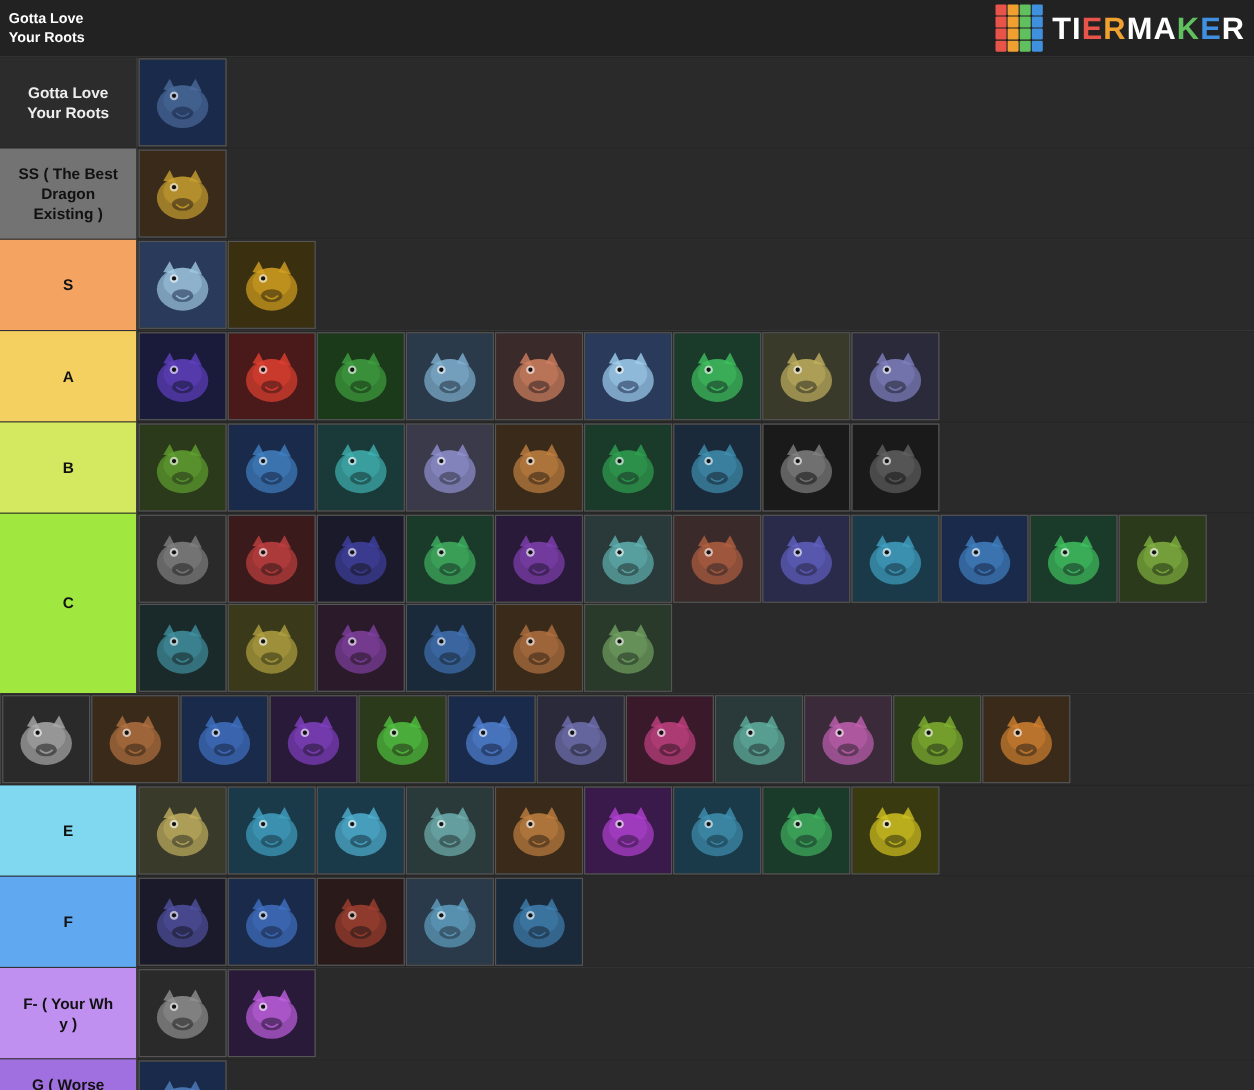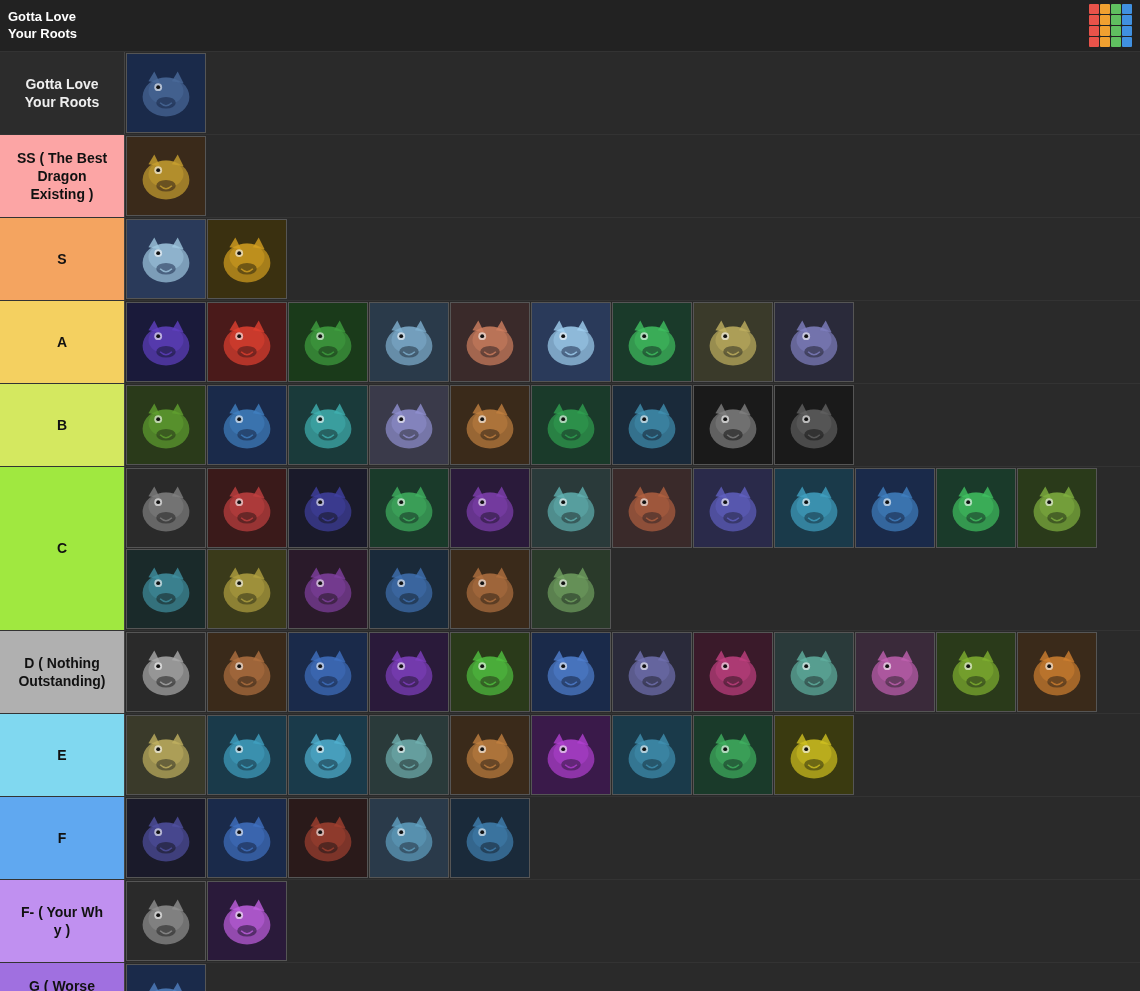--- a/index.html
+++ b/index.html
@@ -107,20 +107,23 @@
         <div class="logo-cell" style="background-color: rgb(64, 144, 224);"></div>
         <div class="logo-cell" style="background-color: rgb(232, 83, 74);"></div>
         <div class="logo-cell" style="background-color: rgb(240, 160, 48);"></div>
         <div class="logo-cell" style="background-color: rgb(96, 192, 96);"></div>
         <div class="logo-cell" style="background-color: rgb(64, 144, 224);"></div>
         <div class="logo-cell" style="background-color: rgb(232, 83, 74);"></div>
         <div class="logo-cell" style="background-color: rgb(240, 160, 48);"></div>
         <div class="logo-cell" style="background-color: rgb(96, 192, 96);"></div>
         <div class="logo-cell" style="background-color: rgb(64, 144, 224);"></div>
       </div>
+    <div class="logo-text">
+      <span style="color:#fff;">Ti</span><span style="color:#e8534a;">E</span><span style="color:#f0a030;">R</span><span style="color:#fff;">MA</span><span style="color:#60c060;">K</span><span style="color:#4090e0;">E</span><span style="color:#fff;">R</span>
+    </div>
   </div>
 </div>
 
 <div id="tier-container">
     <div class="tier-row">
       <div class="tier-label" style="background-color: rgb(44, 44, 44); color: rgb(238, 238, 238); white-space: pre-line;">Gotta Love
 Your Roots</div>
       <div class="tier-items">
         <div class="dragon-slot"><svg xmlns="http://www.w3.org/2000/svg" viewBox="0 0 80 80">
     <rect width="80" height="80" fill="#1a2a4a"></rect>
@@ -129,21 +132,21 @@
     <circle cx="32" cy="34" r="4" fill="#fff" opacity="0.6"></circle>
     <circle cx="32" cy="34" r="2" fill="#111"></circle>
     <polygon points="28,18 34,30 22,28" fill="#4a6a9a" opacity="0.8"></polygon>
     <polygon points="52,18 58,30 46,28" fill="#4a6a9a" opacity="0.8"></polygon>
     <ellipse cx="40" cy="50" rx="10" ry="6" fill="#1a2a4a" opacity="0.6"></ellipse>
     <path d="M34,50 Q40,56 46,50" stroke="#4a6a9a" stroke-width="1.5" fill="none" opacity="0.8"></path>
   </svg></div>
       </div>
     </div>
     <div class="tier-row">
-      <div class="tier-label" style="background-color: #fca5a5; color: rgb(17, 17, 17); white-space: pre-line;">SS ( The Best
+      <div class="tier-label" style="background-color: #737373; color: rgb(17, 17, 17); white-space: pre-line;">SS ( The Best
 Dragon
 Existing )</div>
       <div class="tier-items">
         <div class="dragon-slot"><svg xmlns="http://www.w3.org/2000/svg" viewBox="0 0 80 80">
     <rect width="80" height="80" fill="#3a2a1a"></rect>
     <ellipse cx="40" cy="44" rx="24" ry="20" fill="#c8a030" opacity="0.7"></ellipse>
     <ellipse cx="40" cy="38" rx="18" ry="14" fill="#c8a030" opacity="0.5"></ellipse>
     <circle cx="32" cy="34" r="4" fill="#fff" opacity="0.6"></circle>
     <circle cx="32" cy="34" r="2" fill="#111"></circle>
     <polygon points="28,18 34,30 22,28" fill="#c8a030" opacity="0.8"></polygon>
@@ -585,22 +588,20 @@
     <circle cx="32" cy="34" r="4" fill="#fff" opacity="0.6"></circle>
     <circle cx="32" cy="34" r="2" fill="#111"></circle>
     <polygon points="28,18 34,30 22,28" fill="#70a060" opacity="0.8"></polygon>
     <polygon points="52,18 58,30 46,28" fill="#70a060" opacity="0.8"></polygon>
     <ellipse cx="40" cy="50" rx="10" ry="6" fill="#2a3a2a" opacity="0.6"></ellipse>
     <path d="M34,50 Q40,56 46,50" stroke="#70a060" stroke-width="1.5" fill="none" opacity="0.8"></path>
   </svg></div>
       </div>
     </div>
     <div class="tier-row">
-      <div class="tier-label" style="background-color: rgb(176, 176, 176); color: rgb(17, 17, 17); white-space: pre-line;">D ( Nothing
-Outstanding)</div>
       <div class="tier-items">
         <div class="dragon-slot"><svg xmlns="http://www.w3.org/2000/svg" viewBox="0 0 80 80">
     <rect width="80" height="80" fill="#2a2a2a"></rect>
     <ellipse cx="40" cy="44" rx="24" ry="20" fill="#aaaaaa" opacity="0.7"></ellipse>
     <ellipse cx="40" cy="38" rx="18" ry="14" fill="#aaaaaa" opacity="0.5"></ellipse>
     <circle cx="32" cy="34" r="4" fill="#fff" opacity="0.6"></circle>
     <circle cx="32" cy="34" r="2" fill="#111"></circle>
     <polygon points="28,18 34,30 22,28" fill="#aaaaaa" opacity="0.8"></polygon>
     <polygon points="52,18 58,30 46,28" fill="#aaaaaa" opacity="0.8"></polygon>
     <ellipse cx="40" cy="50" rx="10" ry="6" fill="#2a2a2a" opacity="0.6"></ellipse>

